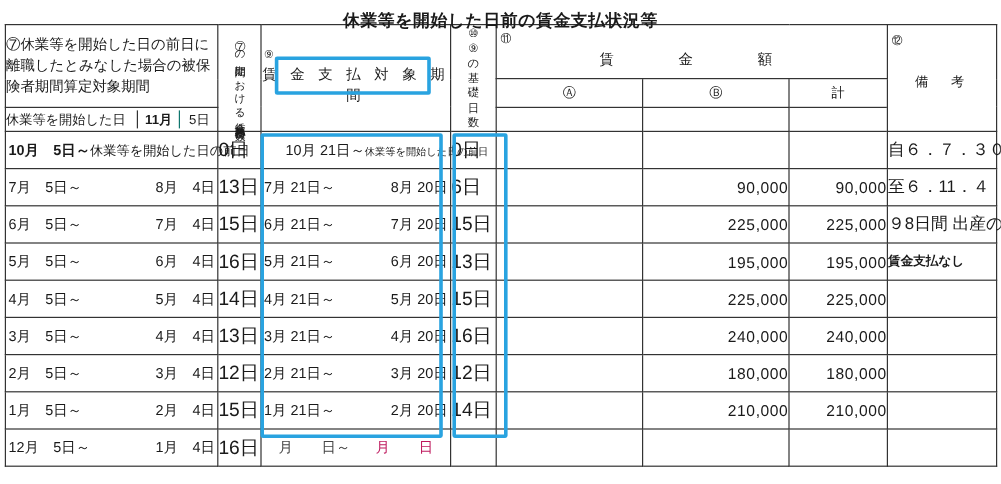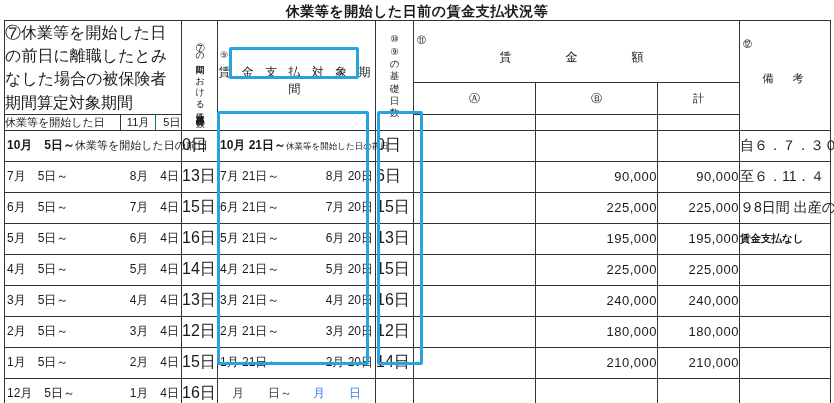--- a/index.html
+++ b/index.html
@@ -12,40 +12,40 @@
     font-family: "Liberation Sans", sans-serif;
     color: #1a1a1a;
     position: relative;
     overflow: hidden;
   }
   .page-title {
     text-align: center;
     font-size: 14px;
     font-weight: bold;
     letter-spacing: 0.5px;
-    padding-top: 2px;
+    padding-top: 8px;
     height: 20px;
     line-height: 18px;
   }
   table.form {
     border-collapse: collapse;
     table-layout: fixed;
     width: 826px;
     margin-left: 4px;
     font-size: 11px;
   }
   table.form td, table.form th {
     border: 1px solid #333;
     padding: 0;
     vertical-align: middle;
     font-weight: normal;
   }
   
   .hdr-col7 {
-    font-size: 16px;
+    font-size: 12px;
     line-height: 1.45;
     padding: 3px 4px 2px 4px;
     vertical-align: top;
     text-align: left;
   }
   .hdr-vert {
     font-size: 9px;
     line-height: 1.05;
     text-align: center;
     padding: 2px 0;
@@ -203,39 +203,39 @@
 
   <tr>
     <td class="hdr-sub">Ⓐ</td>
     <td class="hdr-sub">Ⓑ</td>
     <td class="hdr-sub">計</td>
   </tr>
 
   <tr>
     <td class="topband-left">
       <span>休業等を開始した日</span>
-      <span style="display:inline-block;border-left:1px solid #333;border-right:1px solid #0f766e;padding:0 6px;margin-left:12px;">11月</span>
+      <span style="display:inline-block;border-left:1px solid #333;border-right:1px solid #0f766e;padding:0 6px;margin-left:6px;font-weight:bold;">11月</span>
       <span style="display:inline-block;padding:0 4px;">5日</span>
     </td>
     <td class="hdr-sub"></td>
     <td class="hdr-sub"></td>
     <td class="hdr-sub"></td>
   </tr>
 
   <tr style="height:31px">
     <td class="row-date">
       <div class="dt-line">
         <span class="dt-left" style="font-weight:bold;">10月　5日～</span>
         <span class="dt-right first-row-label">休業等を開始した日の前日</span>
       </div>
     </td>
     <td class="days-cell">0日</td>
     <td class="row-date">
       <div class="dt-line">
-        <span class="dt-left" style="font-weight:bold;">10月 21日～</span>
+        <span class="dt-left" style="font-weight:normal;padding-left:18px;">10月 21日～</span>
         <span class="dt-right" style="font-size:8.5px;">休業等を開始した日の前日</span>
       </div>
     </td>
     <td class="days-cell">0日</td>
     <td class="money-cell"></td>
     <td class="money-cell"></td>
     <td class="money-cell"></td>
     <td class="remark-cell">自６．７．３０</td>
   </tr>
 
@@ -390,21 +390,21 @@
     <td class="row-date">
       <div class="dt-line">
         <span class="dt-left">12月　5日～</span>
         <span class="dt-right">1月　4日</span>
       </div>
     </td>
     <td class="days-cell">16日</td>
     <td class="row-date">
       <div class="dt-line" style="padding:0 14px;">
         <span class="dt-left" style="color:#444;">月　　日～</span>
-        <span class="dt-right" style="color:#3b82f6;">月　　日</span>
+        <span class="dt-right" style="color:#be185d;">月　　日</span>
       </div>
     </td>
     <td class="days-cell"></td>
     <td class="money-cell"></td>
     <td class="money-cell"></td>
     <td class="money-cell"></td>
     <td class="remark-cell"></td>
   </tr>
 </tbody>
   </table>

